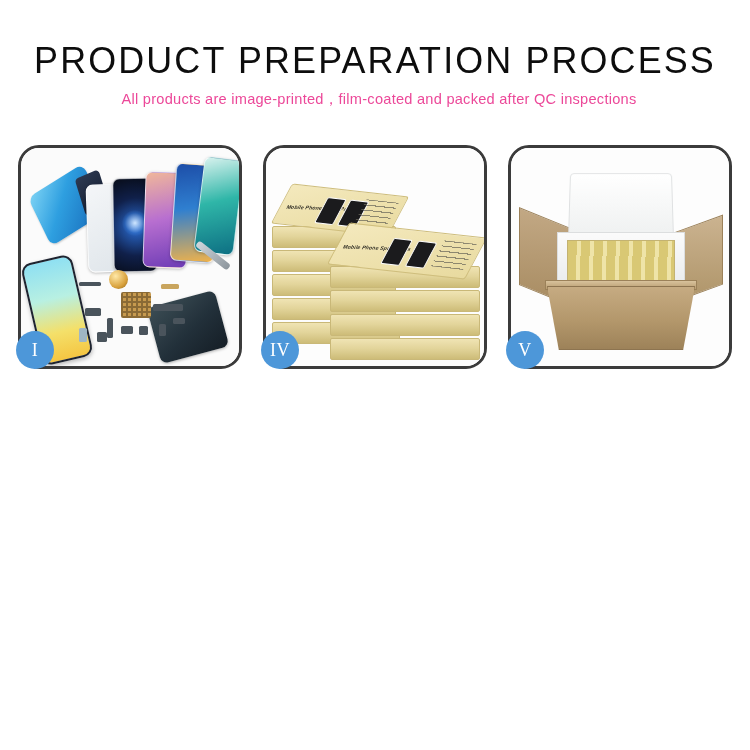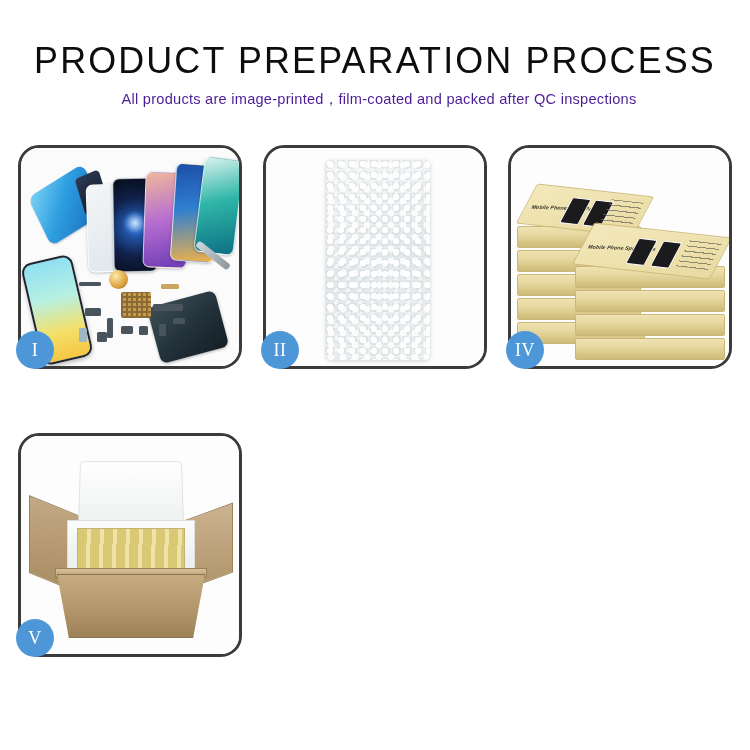--- a/index.html
+++ b/index.html
@@ -22,21 +22,21 @@
     color: #0d0d0d;
     line-height: 1.08;
     white-space: nowrap;
     transform: scaleX(0.97);
   }
   .subtitle {
     margin-top: 9px;
     font-size: 14.6px;
     font-weight: 400;
     letter-spacing: .25px;
-    color: #4c1d95;
+    color: #ec4899;
     white-space: nowrap;
     margin-left: 8px;
   }
 
   
   .grid {
     position: absolute;
     left: 18px; top: 145px;
     width: 714px; height: 530px;
     display: grid;
@@ -345,32 +345,20 @@
           <i style="left:62px; top:52px; width:9px;  height:9px;"></i>
           <i style="left:2px;  top:54px; width:8px;  height:14px; background:#9fb6c4;"></i>
           <i style="left:20px; top:58px; width:10px; height:10px;"></i>
           <i style="left:82px; top:50px; width:7px;  height:12px;"></i>
           <i style="left:96px; top:44px; width:12px; height:6px;"></i>
         </div>
       </div>
       <div class="badge">I</div>
     </div>
 
-    <div class="panel">
-      <div class="stage p2">
-        <div class="screen"></div>
-        <div class="flex"></div>
-        <span class="gold1"></span>
-        <span class="gold2"></span>
-        <span class="gold3"></span>
-        <div class="wrap"></div>
-        <div class="bubbles"></div>
-      </div>
-      <div class="badge">II</div>
-    </div>
 
 
     <div class="panel">
       <div class="stage p4">
         <div class="stack">
           <div class="layer" style="left:0px;  top:52px;  width:124px;"></div>
           <div class="layer" style="left:0px;  top:76px;  width:124px;"></div>
           <div class="layer" style="left:0px;  top:100px; width:124px;"></div>
           <div class="layer" style="left:0px;  top:124px; width:124px;"></div>
           <div class="layer" style="left:0px;  top:148px; width:128px;"></div>

